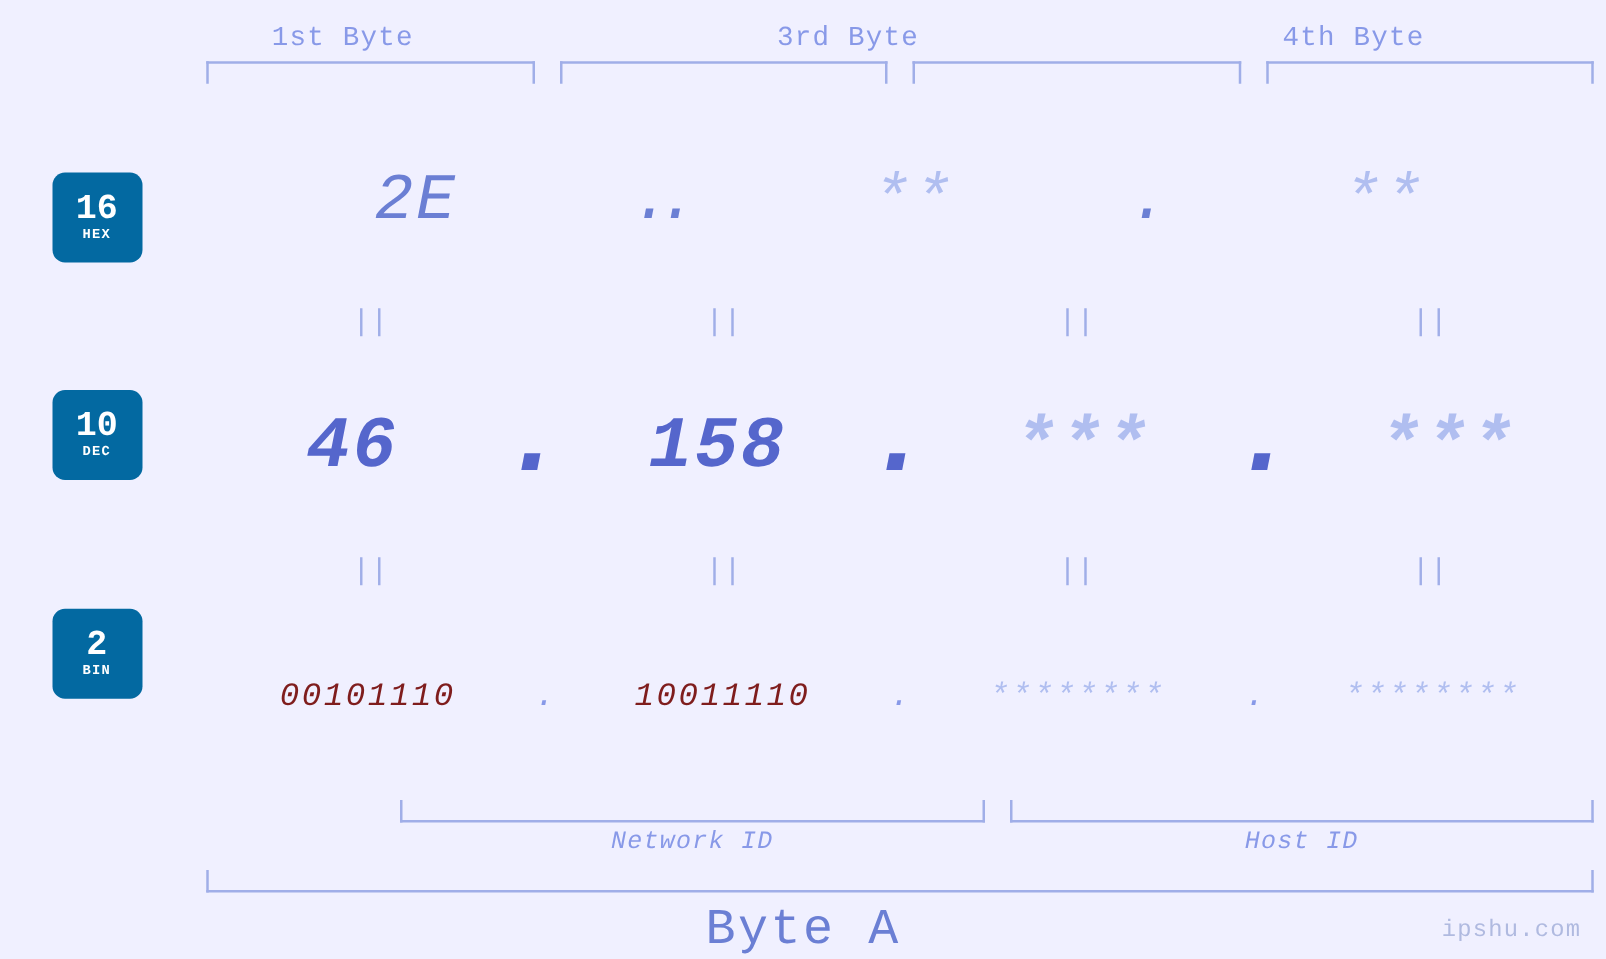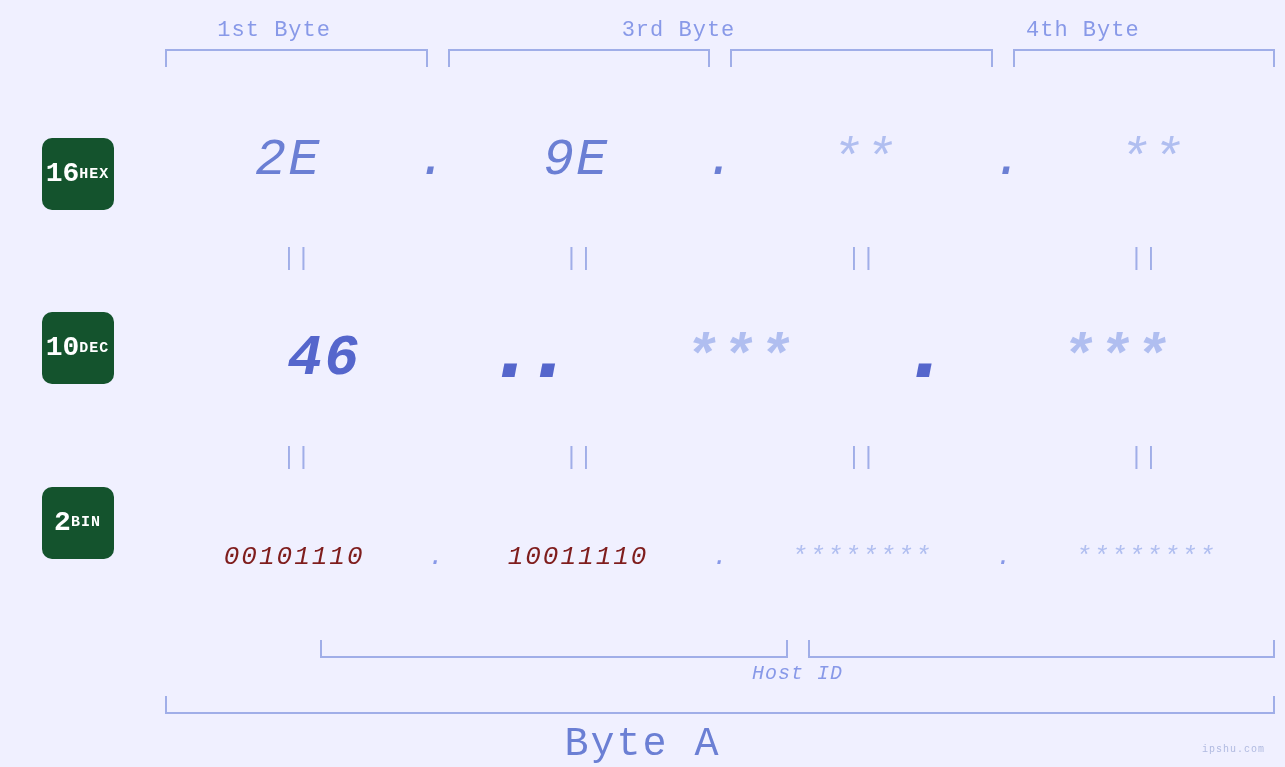--- a/index.html
+++ b/index.html
@@ -91,37 +91,37 @@
       display: flex;
       flex-direction: column;
       justify-content: space-around;
       align-items: center;
       padding: 10px 0 80px 0;
     }
 
     .badge {
       width: 72px;
       height: 72px;
-      background: #14532d;
+      background: #0369a1;
       border-radius: 10px;
       display: flex;
-      flex-direction: row;
+      flex-direction: column;
       align-items: center;
       justify-content: center;
       color: white;
     }
 
     .badge-num {
       font-size: 28px;
       font-weight: bold;
       line-height: 1;
     }
 
     .badge-label {
-      font-size: 15px;
+      font-size: 11px;
       font-weight: bold;
       letter-spacing: 1px;
       text-align: center;
     }
 
     
     .data-cols {
       flex: 1;
       display: flex;
       flex-direction: column;
@@ -337,21 +337,21 @@
       font-size: 40px;
       color: #6b7fd4;
       letter-spacing: 2px;
       margin-top: 8px;
     }
 
     .watermark {
       position: absolute;
       bottom: 12px;
       right: 20px;
-      font-size: 10px;
+      font-size: 19px;
       color: #b0bae0;
       letter-spacing: 1px;
     }
   </style>
 </head>
 <body>
 
 <div class="container">
 
   <div class="byte-headers">
@@ -392,23 +392,20 @@
       </div>
     </div>
 
     <div class="data-cols">
 
       <div class="data-row">
         <div class="byte-cell">
           <span class="byte-value">2E</span>
         </div>
         <span class="dot">.</span>
-        <div class="byte-cell">
-          <span class="byte-value">9E</span>
-        </div>
         <span class="dot">.</span>
         <div class="byte-cell">
           <span class="byte-value masked">**</span>
         </div>
         <span class="dot">.</span>
         <div class="byte-cell">
           <span class="byte-value masked">**</span>
         </div>
       </div>
 
@@ -417,20 +414,23 @@
         <div class="equals-cell">||</div>
         <div class="equals-cell">||</div>
         <div class="equals-cell">||</div>
       </div>
 
       <div class="data-row">
         <div class="byte-cell">
           <span class="byte-value large">46</span>
         </div>
         <span class="dot large">.</span>
+        <div class="byte-cell">
+          <span class="byte-value large">158</span>
+        </div>
         <span class="dot large">.</span>
         <div class="byte-cell">
           <span class="byte-value large masked">***</span>
         </div>
         <span class="dot large">.</span>
         <div class="byte-cell">
           <span class="byte-value large masked">***</span>
         </div>
       </div>
 
@@ -462,20 +462,21 @@
       <div class="bottom-section">
         <div class="bottom-brackets">
           <div class="bottom-bracket-net">
             <div class="bbn-right"></div>
           </div>
           <div class="bottom-bracket-host">
             <div class="bbh-left"></div>
           </div>
         </div>
         <div class="labels-row">
+          <div class="net-label">Network ID</div>
           <div class="host-label">Host ID</div>
         </div>
       </div>
 
     </div>
   </div>
 
   <div class="outer-bracket-row">
     <div class="outer-bracket">
       <div class="ob-right"></div>

